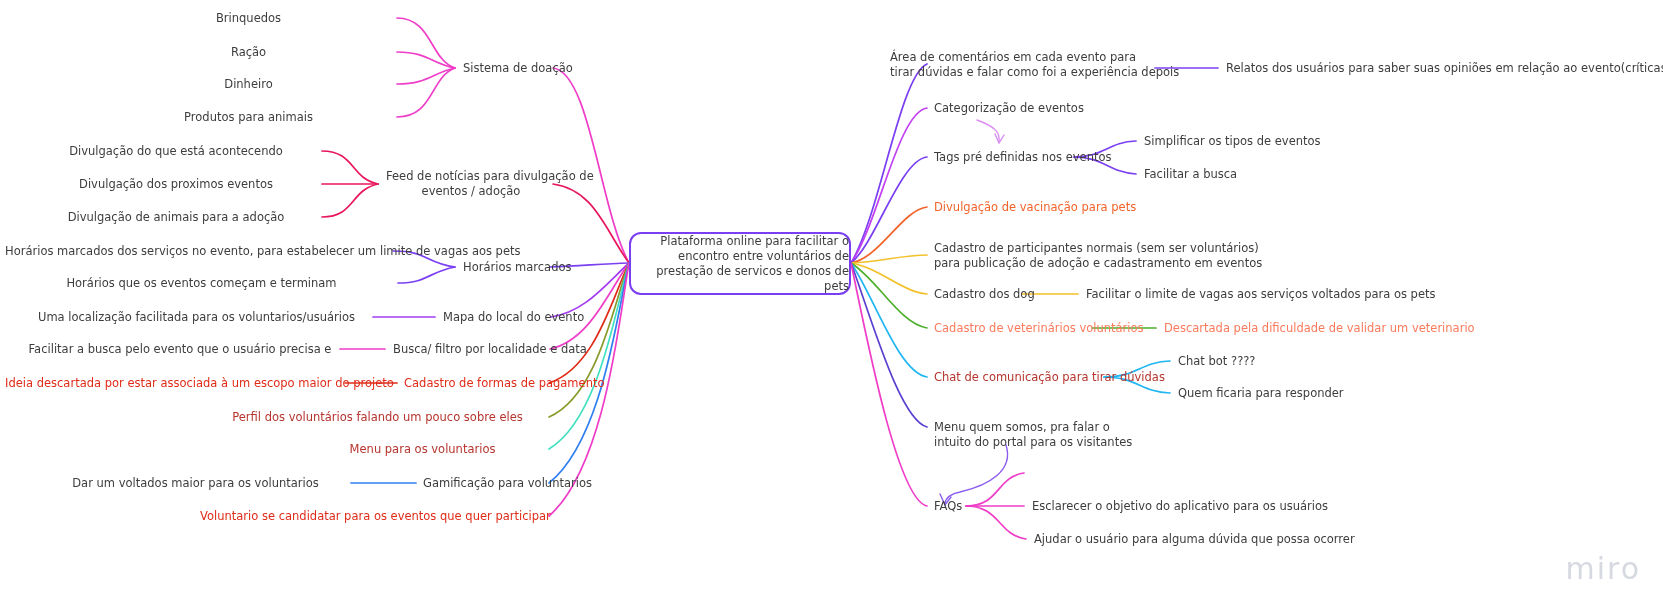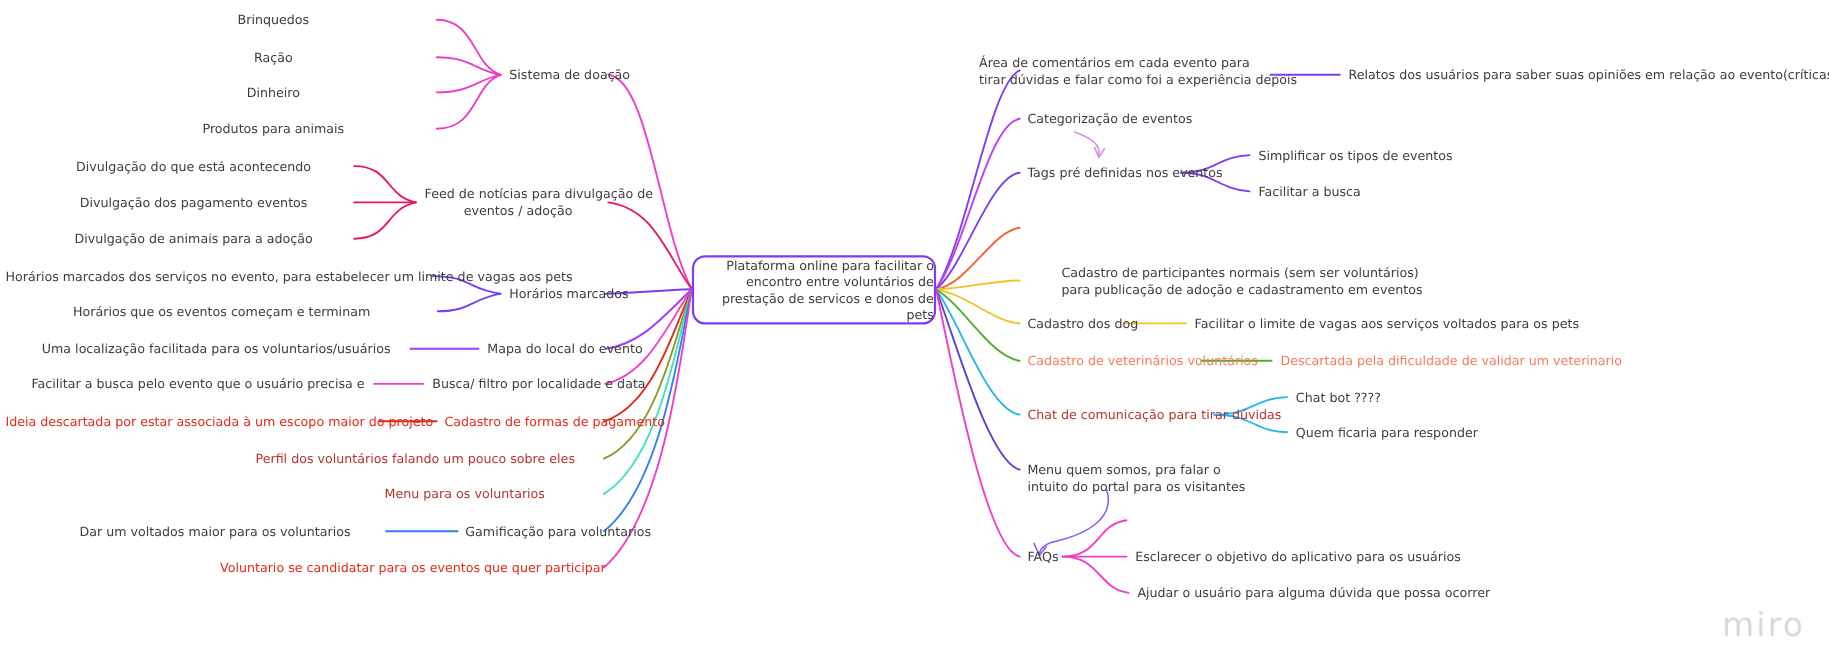--- a/index.html
+++ b/index.html
@@ -89,21 +89,21 @@
 de servicos e donos de pets</span>
   </div>
 
   <div class="node r" style="left:100px;top:11px;width:297px;"><span>Brinquedos</span></div>
   <div class="node r" style="left:100px;top:45px;width:297px;"><span>Ração</span></div>
   <div class="node r" style="left:100px;top:77px;width:297px;"><span>Dinheiro</span></div>
   <div class="node r" style="left:100px;top:110px;width:297px;"><span>Produtos para animais</span></div>
   <div class="node l" style="left:463px;top:61px;width:200px;"><span>Sistema de doação</span></div>
 
   <div class="node r" style="left:30px;top:144px;width:292px;"><span>Divulgação do que está acontecendo</span></div>
-  <div class="node r" style="left:30px;top:177px;width:292px;"><span>Divulgação dos pagamento eventos</span></div>
+  <div class="node r" style="left:30px;top:177px;width:292px;"><span>Divulgação dos proximos eventos</span></div>
   <div class="node r" style="left:30px;top:210px;width:292px;"><span>Divulgação de animais para a adoção</span></div>
   <div class="node c" style="left:386px;top:169px;width:170px;"><span>Feed de notícias para divulgação de
 eventos / adoção</span></div>
 
   <div class="node r" style="left:5px;top:244px;width:388px;"><span>Horários marcados dos serviços no evento, para estabelecer um limite de vagas aos pets</span></div>
   <div class="node r" style="left:5px;top:276px;width:393px;"><span>Horários que os eventos começam e terminam</span></div>
   <div class="node l" style="left:463px;top:260px;width:200px;"><span>Horários marcados</span></div>
 
   <div class="node r" style="left:20px;top:310px;width:353px;"><span>Uma localização facilitada para os voluntarios/usuários</span></div>
   <div class="node l" style="left:443px;top:310px;width:220px;"><span>Mapa do local do evento</span></div>
@@ -125,22 +125,23 @@
   <div class="node l" style="left:890px;top:50px;width:290px;"><span>Área de comentários em cada evento para
 tirar dúvidas e falar como foi a experiência depois</span></div>
   <div class="node l" style="left:1226px;top:61px;width:420px;"><span>Relatos dos usuários para saber suas opiniões em relação ao evento(críticas)</span></div>
 
   <div class="node l" style="left:934px;top:101px;width:260px;"><span>Categorização de eventos</span></div>
 
   <div class="node l" style="left:934px;top:150px;width:260px;"><span>Tags pré definidas nos eventos</span></div>
   <div class="node l" style="left:1144px;top:134px;width:260px;"><span>Simplificar os tipos de eventos</span></div>
   <div class="node l" style="left:1144px;top:167px;width:260px;"><span>Facilitar a busca</span></div>
 
+  <div class="node l" style="left:934px;top:200px;width:300px;color:#f2632a;"><span>Divulgação de vacinação para pets</span></div>
 
-  <div class="node l" style="left:934px;top:241px;width:400px;margin-left:31px;"><span>Cadastro de participantes normais (sem ser voluntários)
+  <div class="node l" style="left:934px;top:241px;width:400px;"><span>Cadastro de participantes normais (sem ser voluntários)
 para publicação de adoção e cadastramento em eventos</span></div>
 
   <div class="node l" style="left:934px;top:287px;width:200px;"><span>Cadastro dos dog</span></div>
   <div class="node l" style="left:1086px;top:287px;width:400px;"><span>Facilitar o limite de vagas aos serviços voltados para os pets</span></div>
 
   <div class="node l" style="left:934px;top:321px;width:270px;color:#fb7a5c;"><span>Cadastro de veterinários voluntários</span></div>
   <div class="node l" style="left:1164px;top:321px;width:400px;color:#fb7a5c;"><span>Descartada pela dificuldade de validar um veterinario</span></div>
 
   <div class="node l" style="left:934px;top:370px;width:280px;color:#b5342e;"><span>Chat de comunicação para tirar dúvidas</span></div>
   <div class="node l" style="left:1178px;top:354px;width:240px;"><span>Chat bot ????</span></div>

